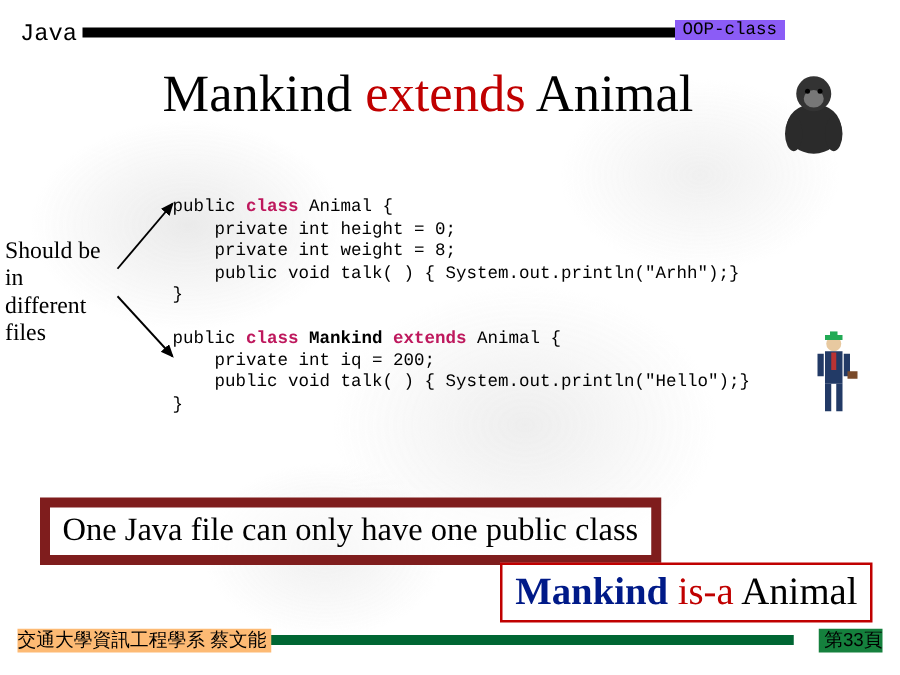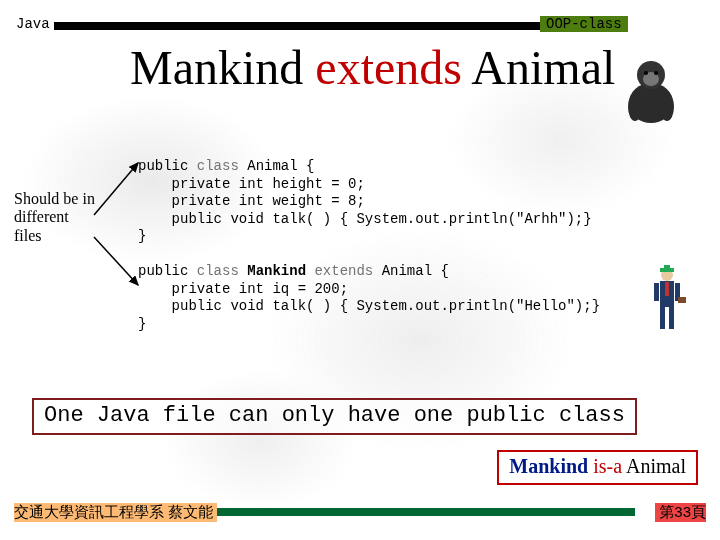--- a/index.html
+++ b/index.html
@@ -29,57 +29,57 @@
     right: 110px;
     height: 8px;
     background: #000;
     z-index: 2;
   }
   .top-left-label {
     position: absolute;
     top: 16px;
     left: 12px;
     font-family: "Courier New", monospace;
-    font-size: 14px;
+    font-size: 19px;
     background: #fff;
     padding: 0 4px;
     z-index: 3;
   }
   .top-right-label {
     position: absolute;
     top: 16px;
     left: 540px;
     font-family: "Courier New", monospace;
     font-size: 14px;
-    background: #4d7c0f;
+    background: #8b5cf6;
     padding: 0 6px;
     z-index: 3;
   }
   .title {
     position: absolute;
-    top: 40px;
+    top: 52px;
     left: 130px;
-    font-size: 48px;
+    font-size: 42px;
     z-index: 3;
   }
   .title .extends { color: #c00000; }
   .gorilla {
     position: absolute;
     top: 55px;
     right: 35px;
     width: 68px;
     height: 70px;
     z-index: 3;
   }
   .note-box {
     position: absolute;
     top: 190px;
-    left: 14px;
+    left: 4px;
     width: 82px;
-    font-size: 16px;
+    font-size: 19px;
     line-height: 1.15;
     z-index: 3;
   }
   .arrow-svg {
     position: absolute;
     top: 155px;
     left: 90px;
     width: 60px;
     height: 160px;
     z-index: 3;
@@ -87,48 +87,47 @@
   .code {
     position: absolute;
     top: 158px;
     left: 138px;
     font-family: "Courier New", monospace;
     font-size: 14px;
     line-height: 1.25;
     white-space: pre;
     z-index: 3;
   }
-  .code .kw { color: #737373; font-weight: normal; }
+  .code .kw { color: #be185d; font-weight: bold; }
   .code .cls { font-weight: bold; }
   .man {
     position: absolute;
     top: 265px;
     right: 32px;
     width: 42px;
     height: 68px;
     z-index: 3;
   }
   .one-file-box {
     position: absolute;
     top: 398px;
     left: 32px;
-    border: 2px solid #7f1d1d;
+    border: 8px solid #7f1d1d;
     padding: 3px 10px 5px 10px;
-    font-size: 22px;
+    font-size: 26px;
     z-index: 3;
     background: rgba(255,255,255,0.5);
-    font-family: Liberation Mono, monospace;
   }
   .isa-box {
     position: absolute;
     top: 450px;
     right: 22px;
     border: 2px solid #c00000;
     padding: 3px 10px 5px 10px;
-    font-size: 20px;
+    font-size: 31px;
     z-index: 3;
     background: rgba(255,255,255,0.5);
   }
   .isa-box .mankind { color: #001a88; font-weight: bold; }
   .isa-box .isa { color: #c00000; }
   .bottom-rule {
     position: absolute;
     bottom: 24px;
     left: 205px;
     right: 85px;
@@ -146,21 +145,21 @@
     background: #fdba74;
     padding-right: 4px;
   }
   .footer-right {
     position: absolute;
     bottom: 18px;
     right: 14px;
     font-size: 15px;
     font-family: "Microsoft JhengHei", "PMingLiU", sans-serif;
     z-index: 3;
-    background: #ef4444;
+    background: #15803d;
     padding-left: 4px;
     text-align: center;
   }
 </style>
 </head>
 <body>
 
 <div class="bg-map"></div>
 
 <div class="top-rule"></div>

